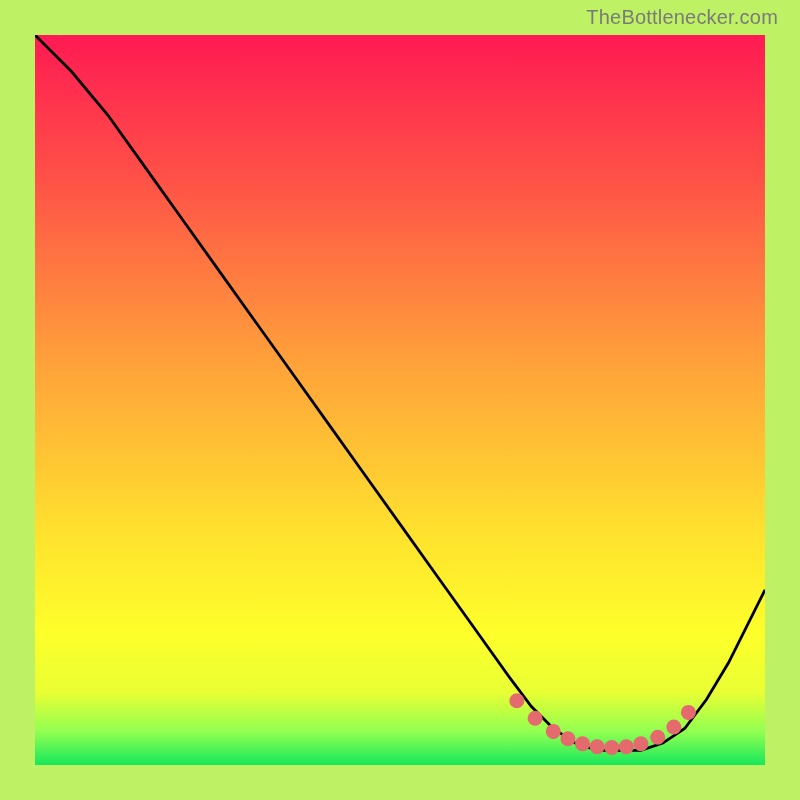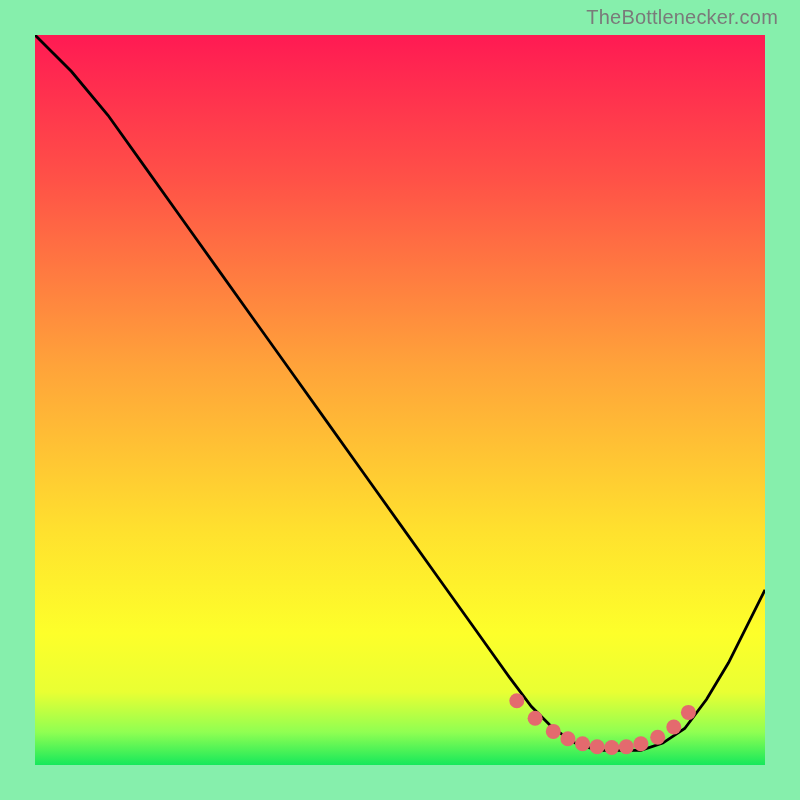--- a/index.html
+++ b/index.html
@@ -7,21 +7,21 @@
     padding: 0;
     background: #000;
     width: 800px;
     height: 800px;
     overflow: hidden;
     font-family: Arial, sans-serif;
   }
   .outer {
     width: 800px;
     height: 800px;
-    background: #86efac;
+    background: #bef264;
     position: relative;
   }
   .attribution {
     position: absolute;
     top: 6px;
     right: 22px;
     color: #7a7a7a;
     font-size: 20px;
     font-weight: 500;
     letter-spacing: 0.2px;

